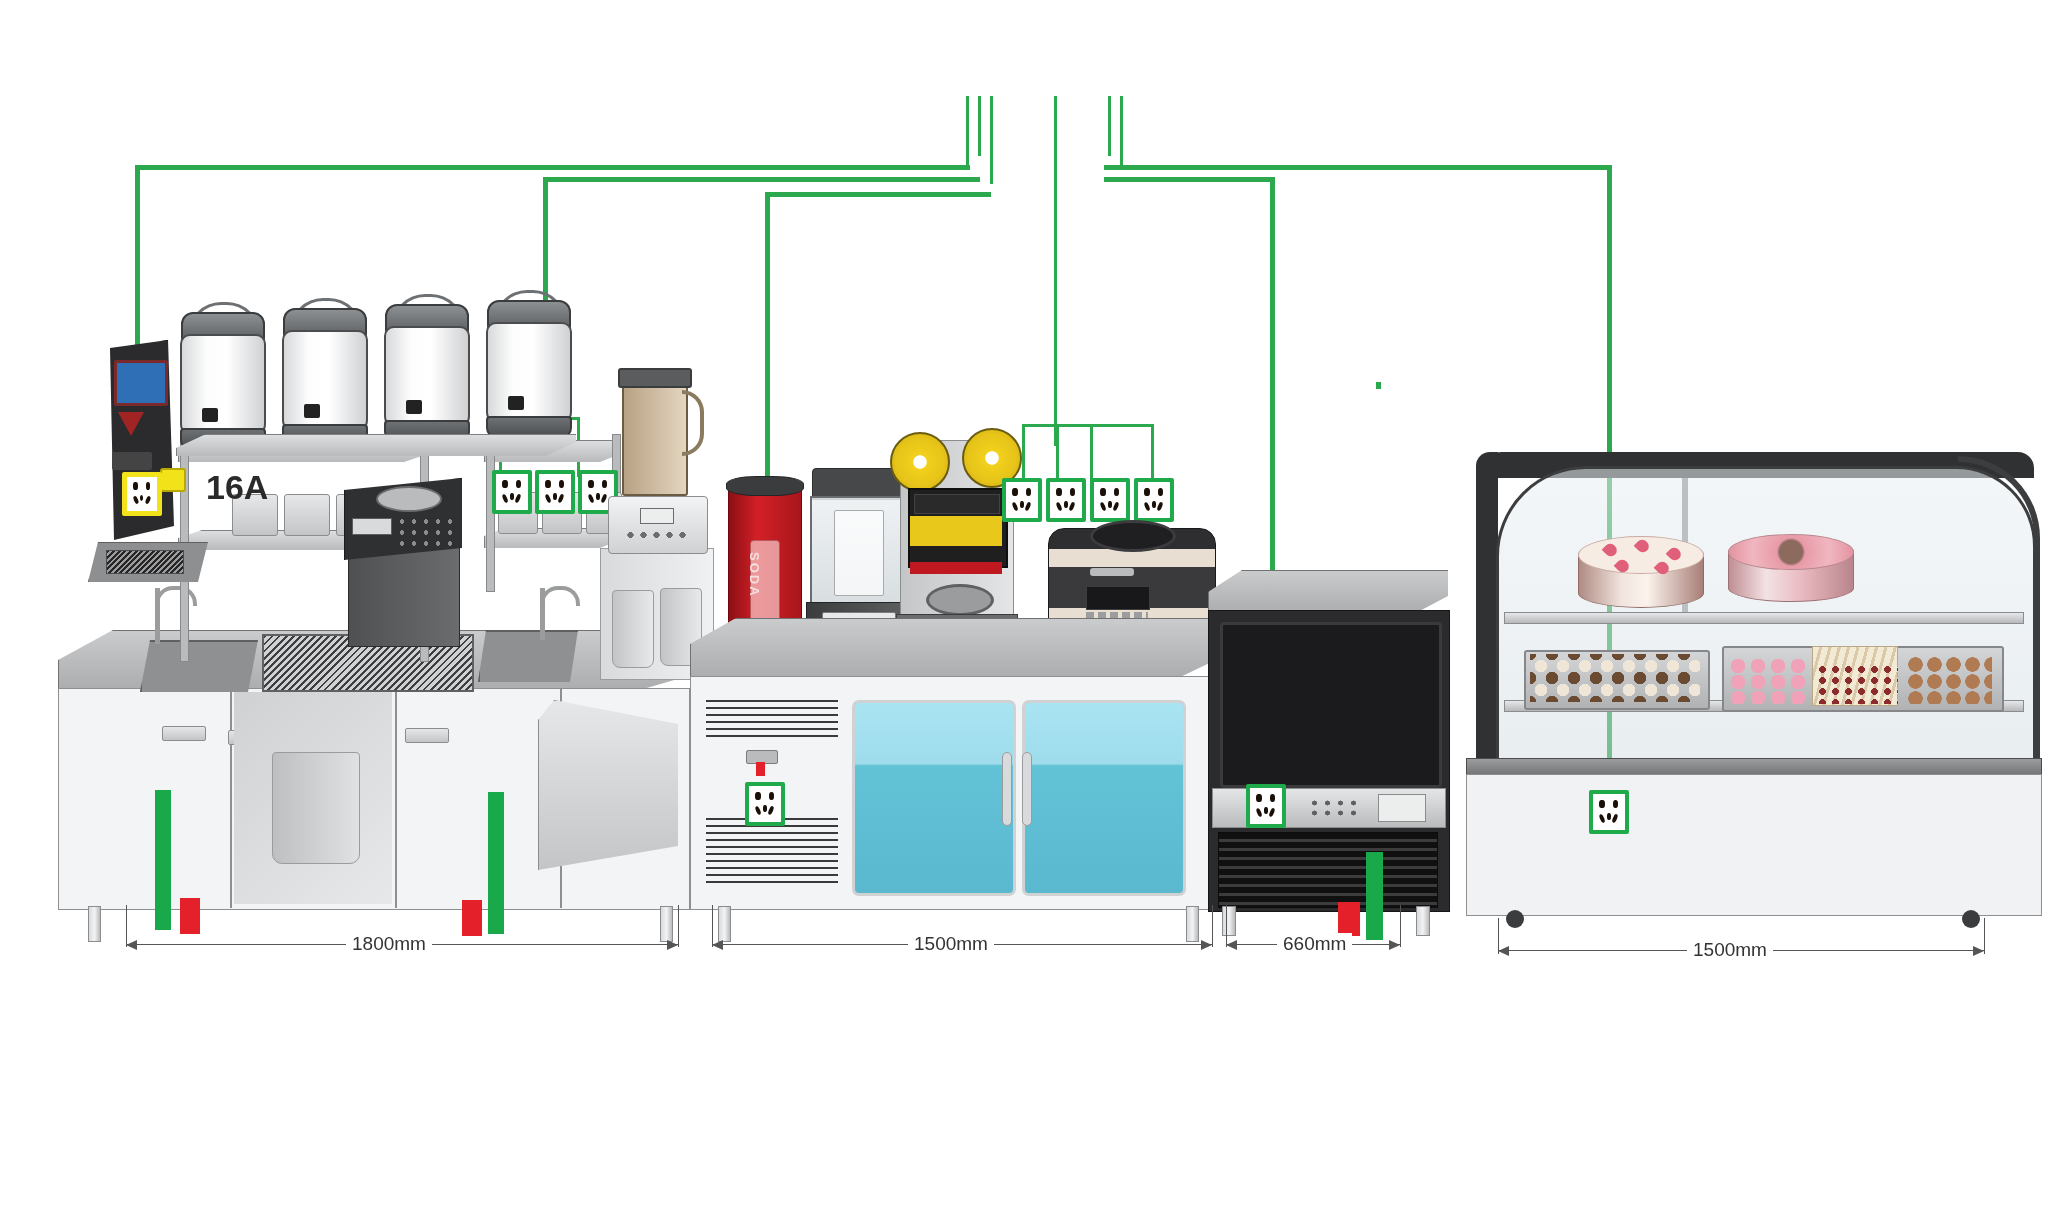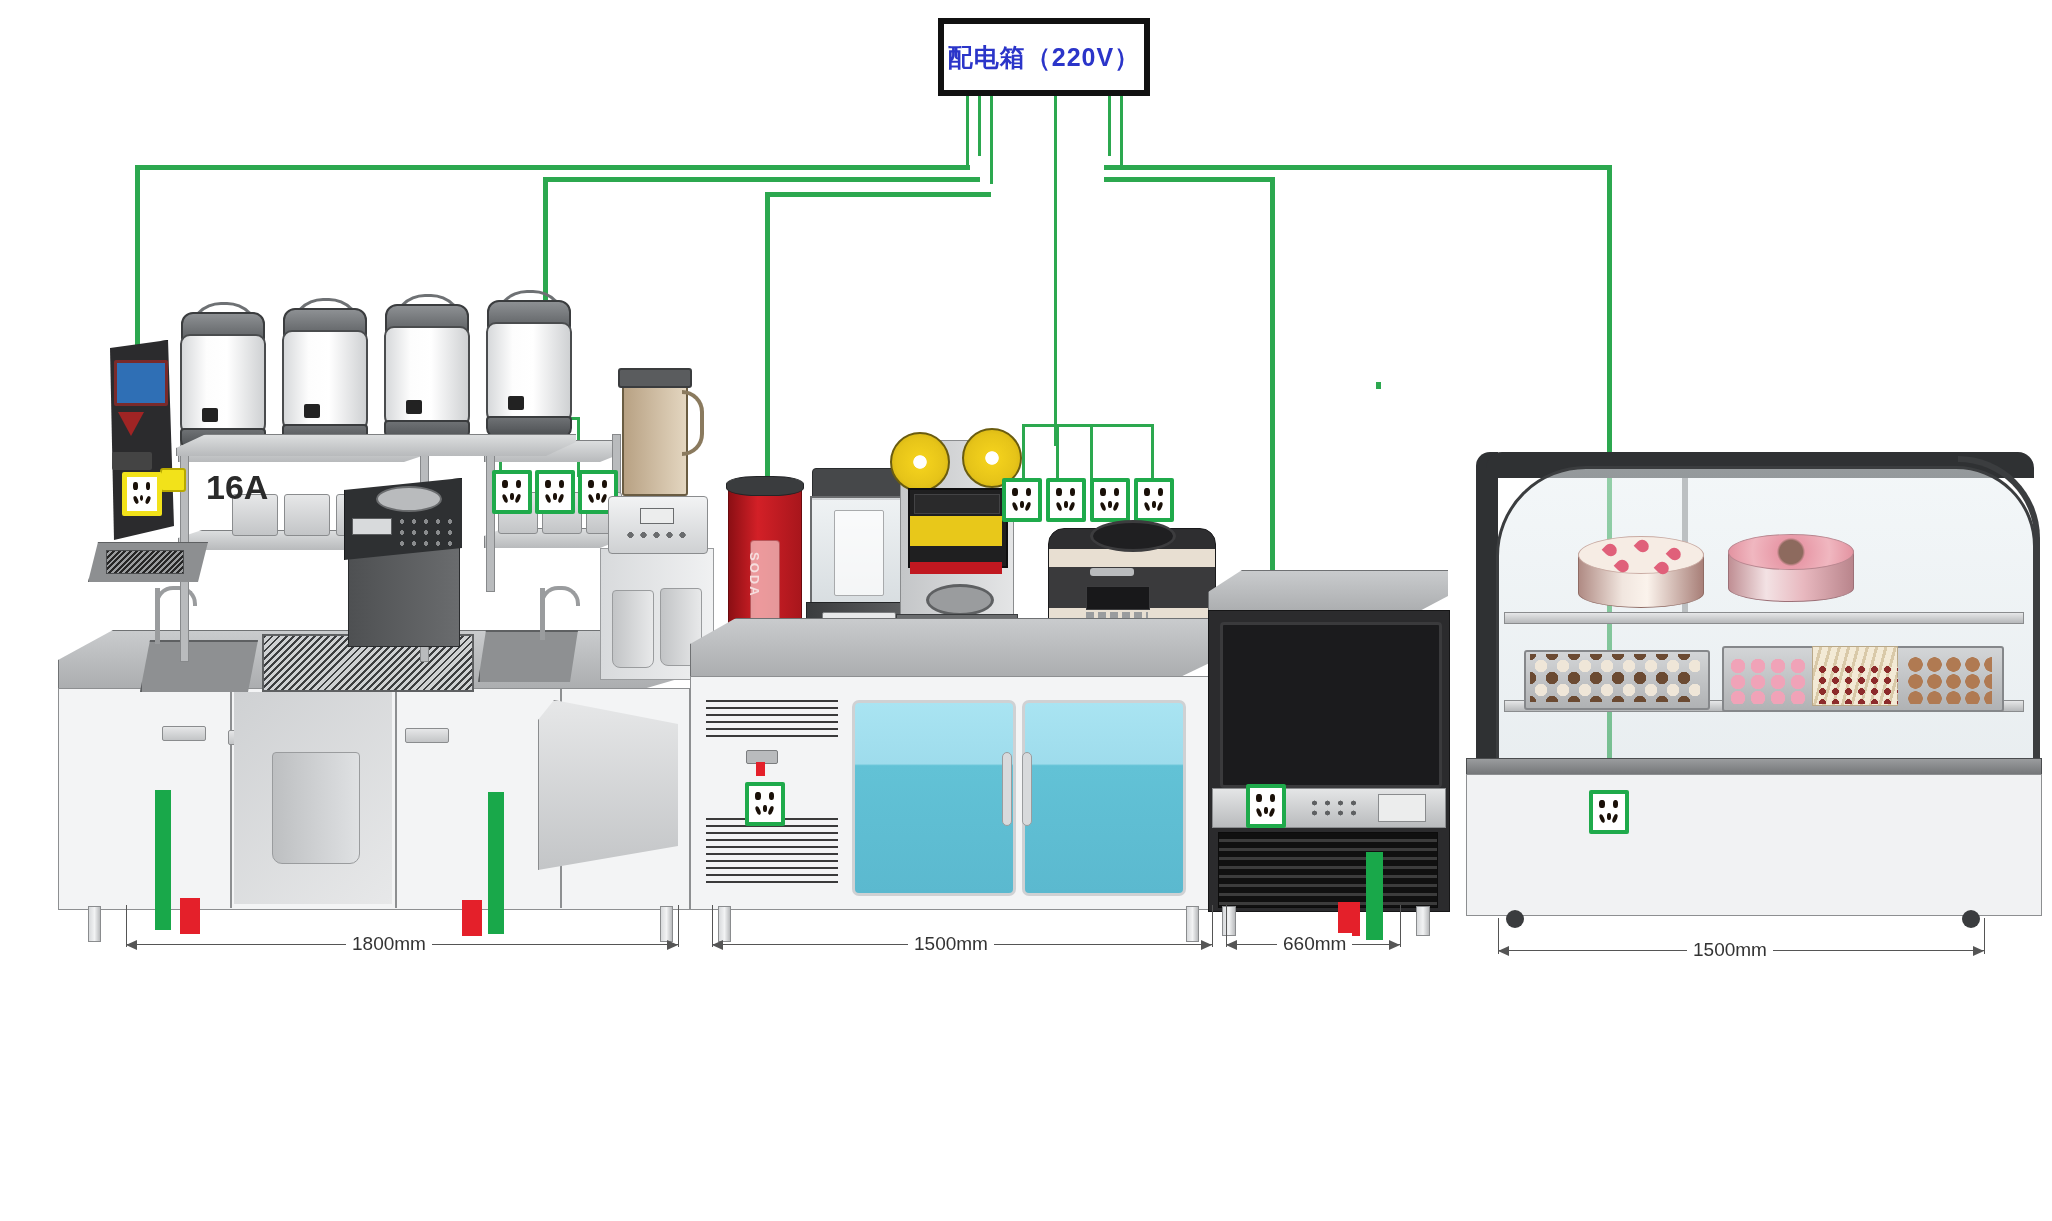--- a/index.html
+++ b/index.html
@@ -74,23 +74,20 @@
   .mark-green{background:#19a84a;}
   .mark-red{background:#e4202a;}
 
   .label-16a{color:#2a2a2a;font-size:34px;font-weight:bold;}
 </style>
 </head>
 <body>
 
 <div class="stage">
 
-  <div class="abs panel-box" style="left:938px;top:18px;width:212px;height:78px;">
-    <span class="panel-label">配电箱（220V）</span>
-  </div>
 
   <div class="abs wire-thin-v" style="left:966px;top:96px;height:72px;"></div>
   <div class="abs wire-thin-v" style="left:978px;top:96px;height:60px;"></div>
   <div class="abs wire-thin-v" style="left:990px;top:96px;height:88px;"></div>
   <div class="abs wire-thin-v" style="left:1054px;top:96px;height:350px;"></div>
   <div class="abs wire-thin-v" style="left:1108px;top:96px;height:60px;"></div>
   <div class="abs wire-thin-v" style="left:1120px;top:96px;height:72px;"></div>
 
   <div class="abs wire-h" style="left:135px;top:165px;width:835px;"></div>
   <div class="abs wire-v" style="left:135px;top:165px;height:305px;"></div>

